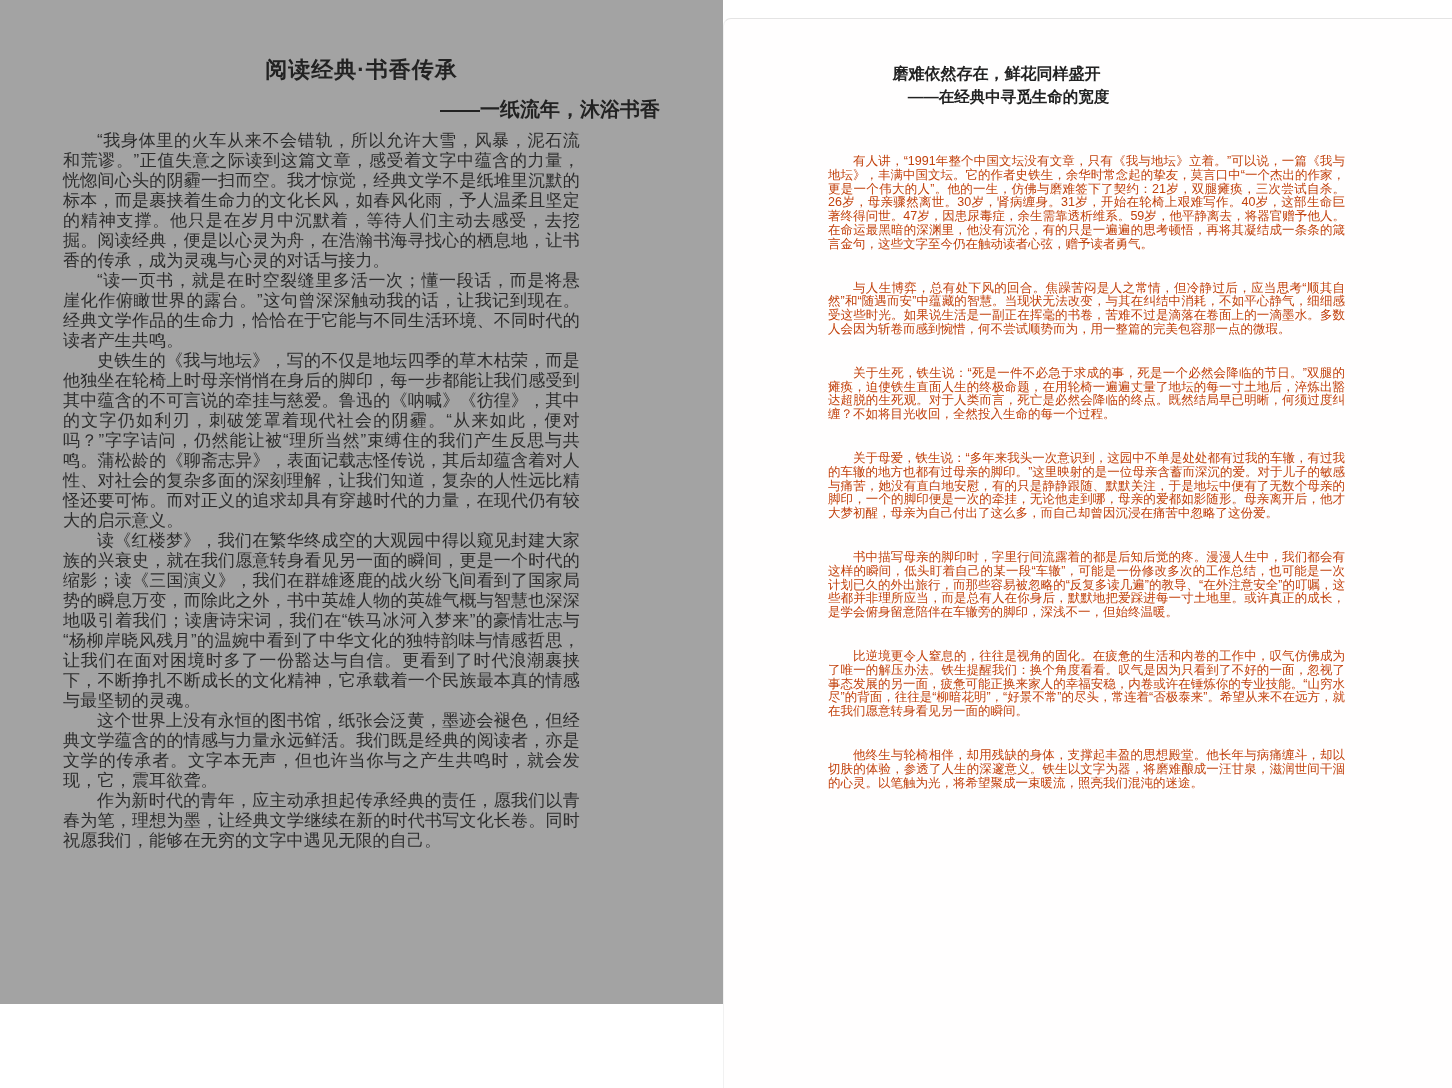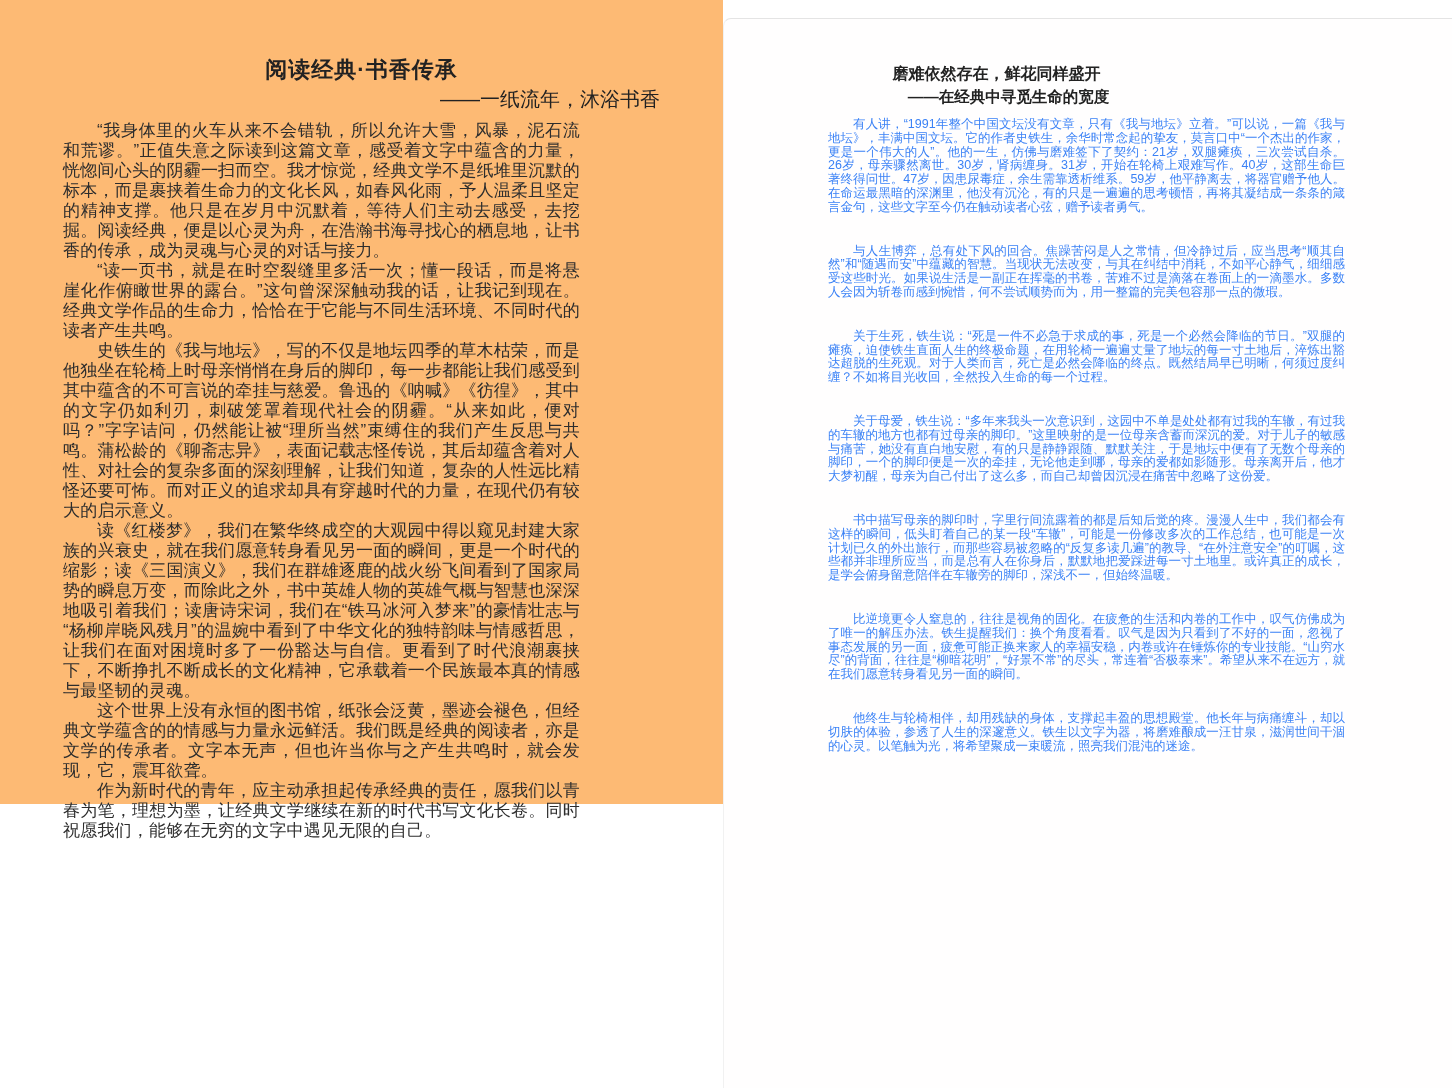--- a/index.html
+++ b/index.html
@@ -16,43 +16,43 @@
     font-family: "Liberation Sans", "DejaVu Sans", sans-serif;
     color: #2d2d2d;
   }
 
   
   .left-page {
     position: absolute;
     left: 0;
     top: 0;
     width: 723px;
-    height: 804px;
-    background: #fdba74;
+    height: 1004px;
+    background: #a3a3a3;
   }
   .left-content {
     position: absolute;
     left: 63px;
     top: 56px;
     width: 597px;
   }
   .lp-title {
     font-size: 22px;
     line-height: 28px;
     font-weight: 600;
     letter-spacing: 1px;
     text-align: center;
     color: #222222;
   }
   .lp-subtitle {
     font-size: 20px;
     line-height: 26px;
-    font-weight: 400;
+    font-weight: 700;
     text-align: right;
-    margin-top: 2px;
+    margin-top: 12px;
     color: #222222;
   }
   .lp-body {
     margin-top: 9px;
     width: 517px;
     font-size: 17px;
     line-height: 20px;
     letter-spacing: 0.2px;
     text-align: justify;
     color: #2d2d2d;
@@ -91,25 +91,25 @@
   .rp-subtitle {
     font-size: 15.5px;
     line-height: 19px;
     font-weight: 600;
     text-align: center;
     transform: translateX(-78px);
     margin-top: 3px;
     color: #222222;
   }
   .rp-body {
-    margin-top: 12px;
+    margin-top: 49px;
     font-size: 12.5px;
     line-height: 13.8px;
     text-align: justify;
-    color: #3b82f6;
+    color: #c2410c;
   }
   .rp-body p {
     margin: 0 0 30px 0;
     text-indent: 2em;
   }
   .rp-body p:last-child {
     margin-bottom: 0;
   }
 </style>
 </head>

